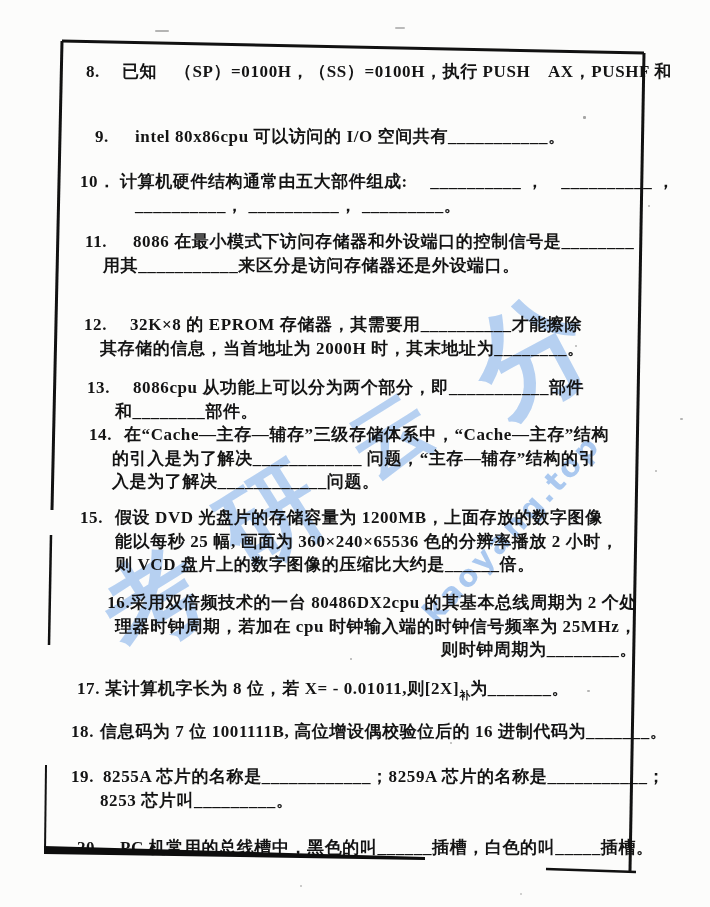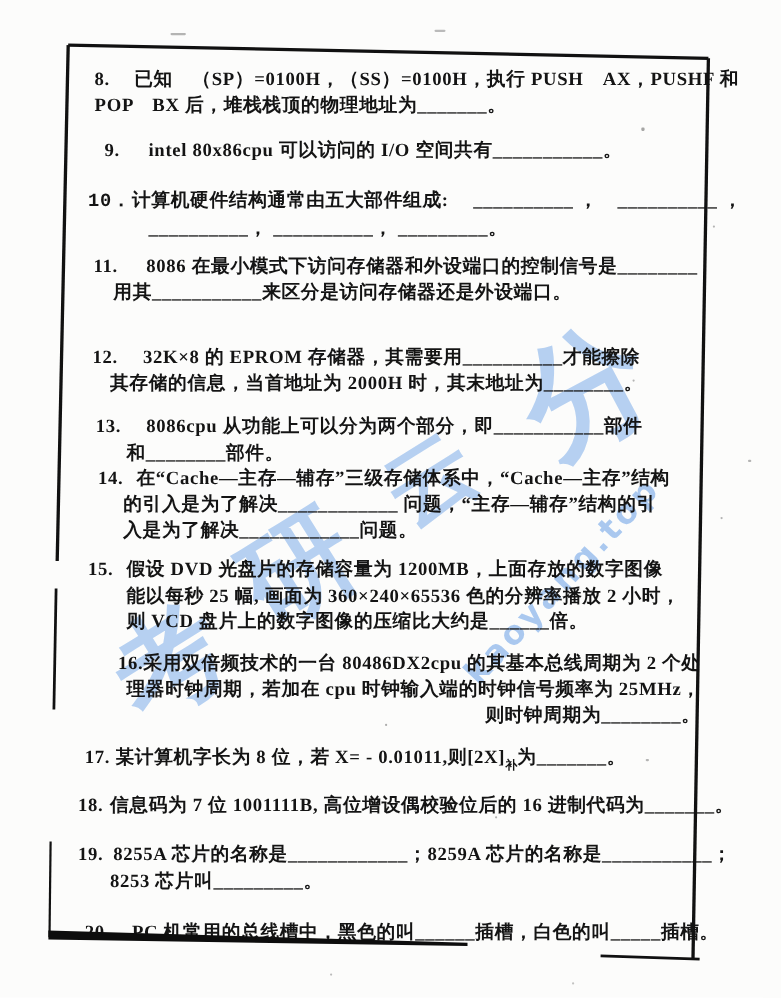--- a/index.html
+++ b/index.html
@@ -67,29 +67,28 @@
   <div class="speck" style="left:350px;top:658px;width:2px;height:2px;opacity:.55"></div>
   <div class="speck" style="left:587px;top:690px;width:3px;height:2px;opacity:.5"></div>
   <div class="speck" style="left:450px;top:742px;width:2px;height:2px;opacity:.5"></div>
   <div class="speck" style="left:300px;top:885px;width:2px;height:2px;opacity:.45"></div>
   <div class="speck" style="left:520px;top:893px;width:2px;height:2px;opacity:.4"></div>
 
   <div class="content">
 
     <div class="q" style="left:86px;top:60px;">
       <div class="line"><span class="qnum" style="width:36px;">8.</span><span>已知　（SP）=0100H，（SS）=0100H，执行 PUSH　AX，PUSHF 和</span></div>
-      <div class="line" style="margin-left:0px;">POP　BX 后，堆栈栈顶的物理地址为_______。</div>
     </div>
 
     <div class="q" style="left:95px;top:125px;">
       <div class="line"><span class="qnum" style="width:40px;">9.</span><span>intel 80x86cpu 可以访问的 I/O 空间共有___________。</span></div>
     </div>
 
     <div class="q" style="left:80px;top:170px;">
-      <div class="line"><span class="qnum" style="width:40px;font-family:Liberation Mono, monospace;">10．</span><span>计算机硬件结构通常由五大部件组成: 　__________ ，　__________ ，</span></div>
+      <div class="line"><span class="qnum" style="width:40px;">10．</span><span>计算机硬件结构通常由五大部件组成: 　__________ ，　__________ ，</span></div>
       <div class="line" style="margin-left:55px;">__________， __________， _________。</div>
     </div>
 
     <div class="q" style="left:85px;top:230px;">
       <div class="line"><span class="qnum" style="width:48px;">11.</span><span>8086 在最小模式下访问存储器和外设端口的控制信号是________</span></div>
       <div class="line" style="margin-left:18px;">用其___________来区分是访问存储器还是外设端口。</div>
     </div>
 
     <div class="q" style="left:84px;top:313px;">
       <div class="line"><span class="qnum" style="width:46px;">12.</span><span>32K×8 的 EPROM 存储器，其需要用__________才能擦除</span></div>

